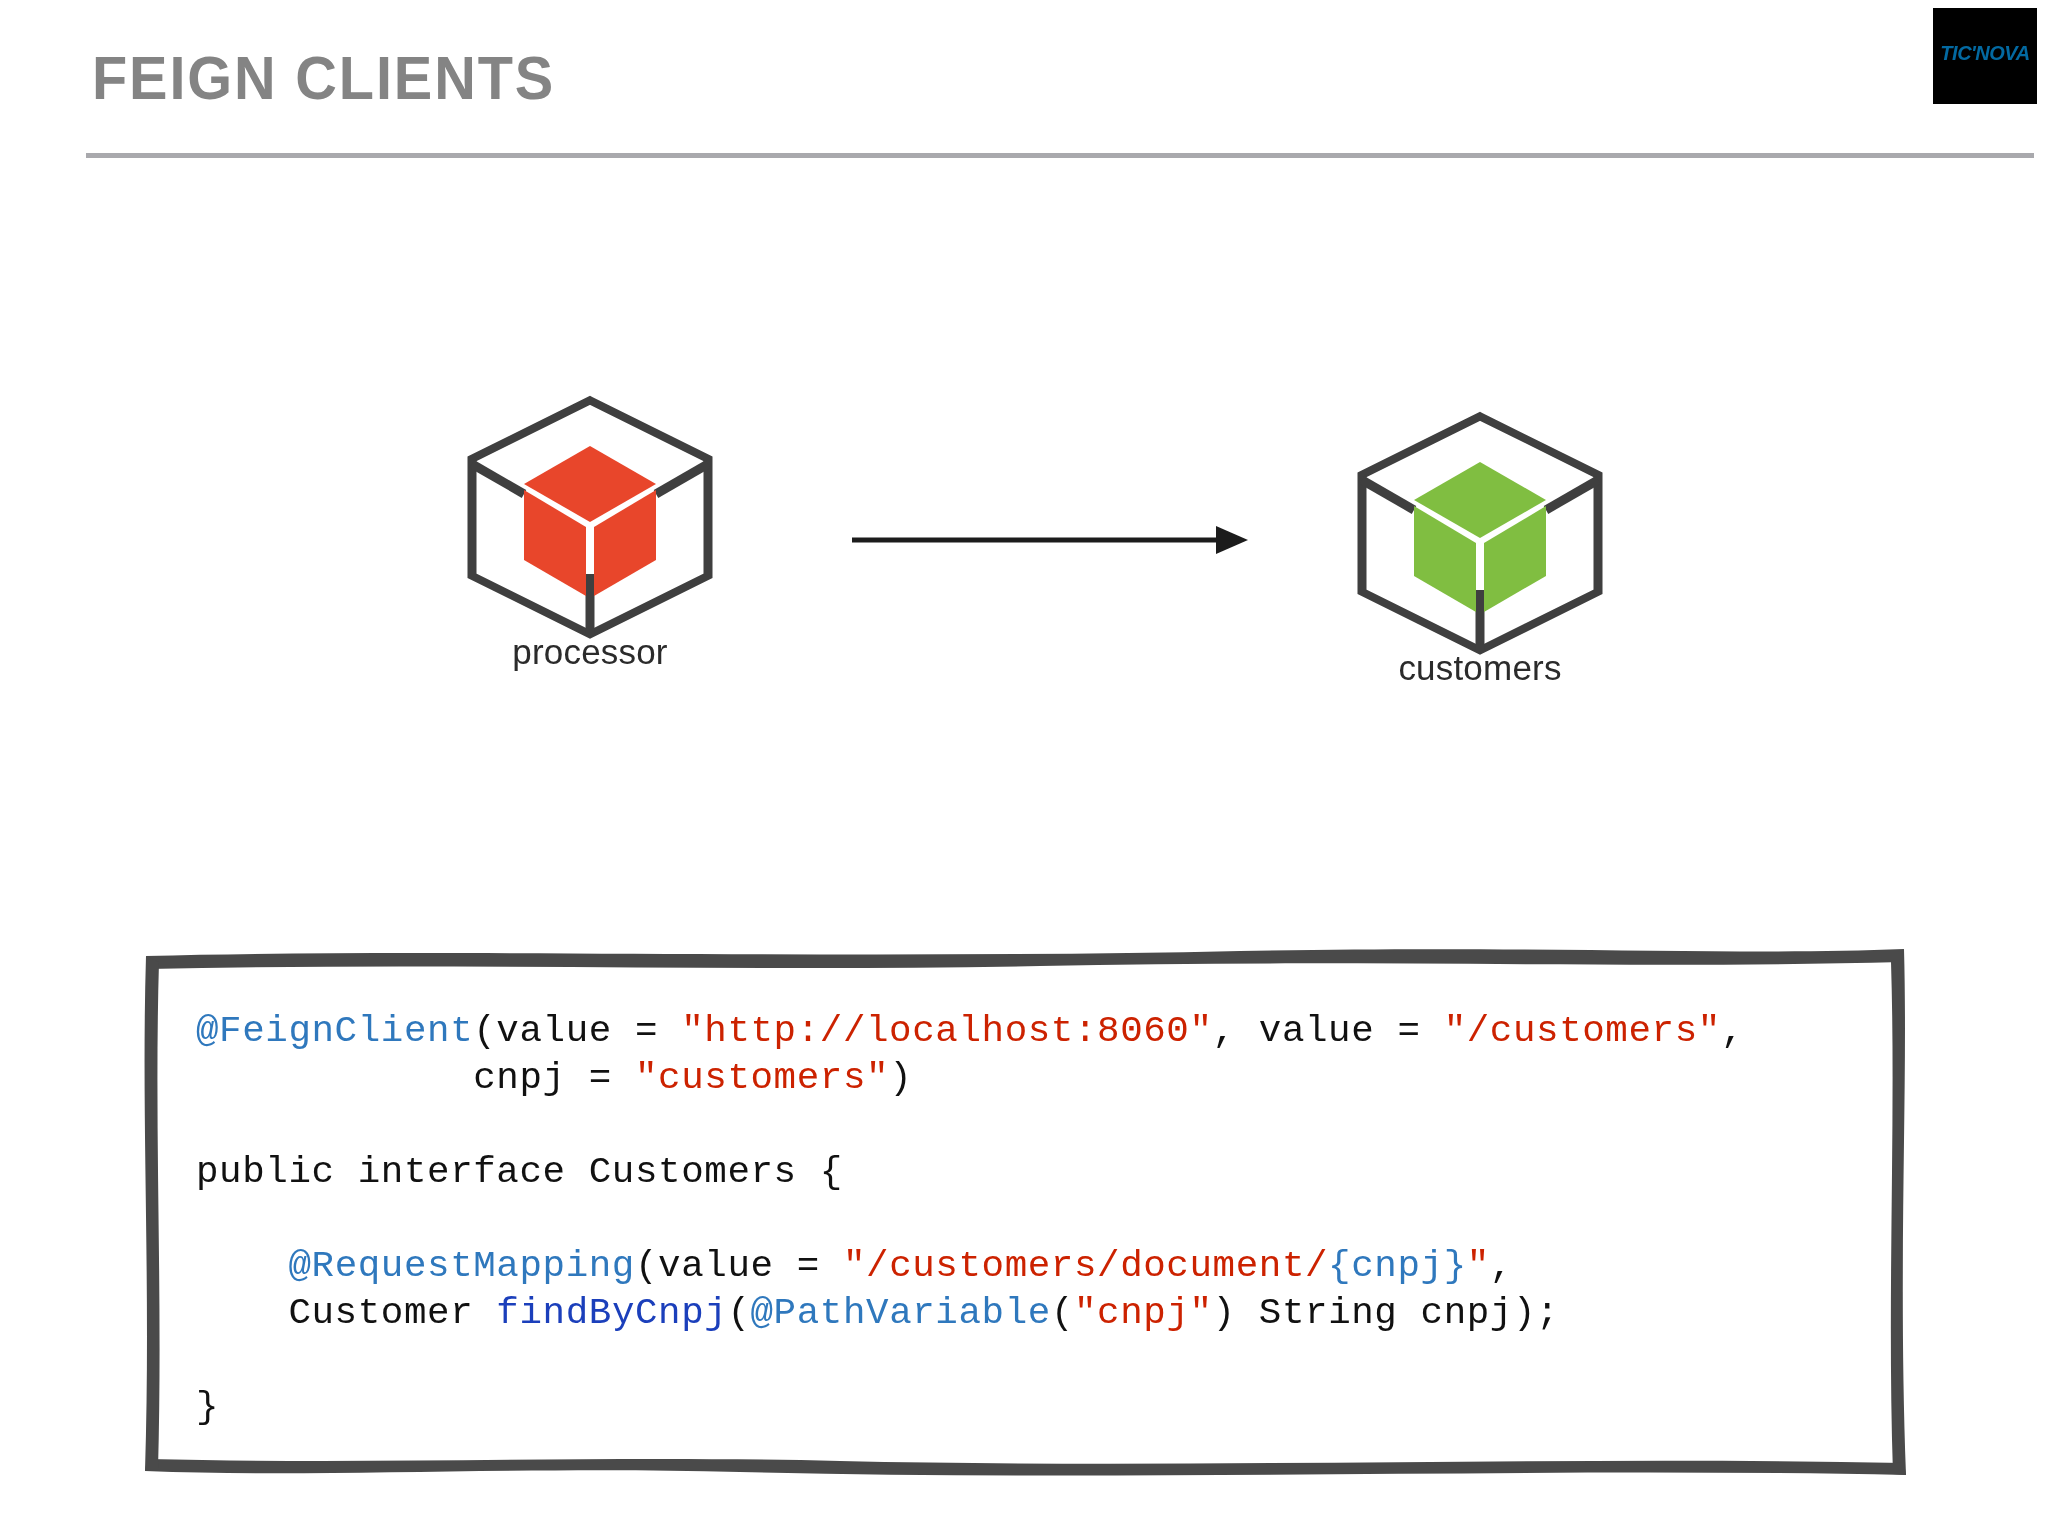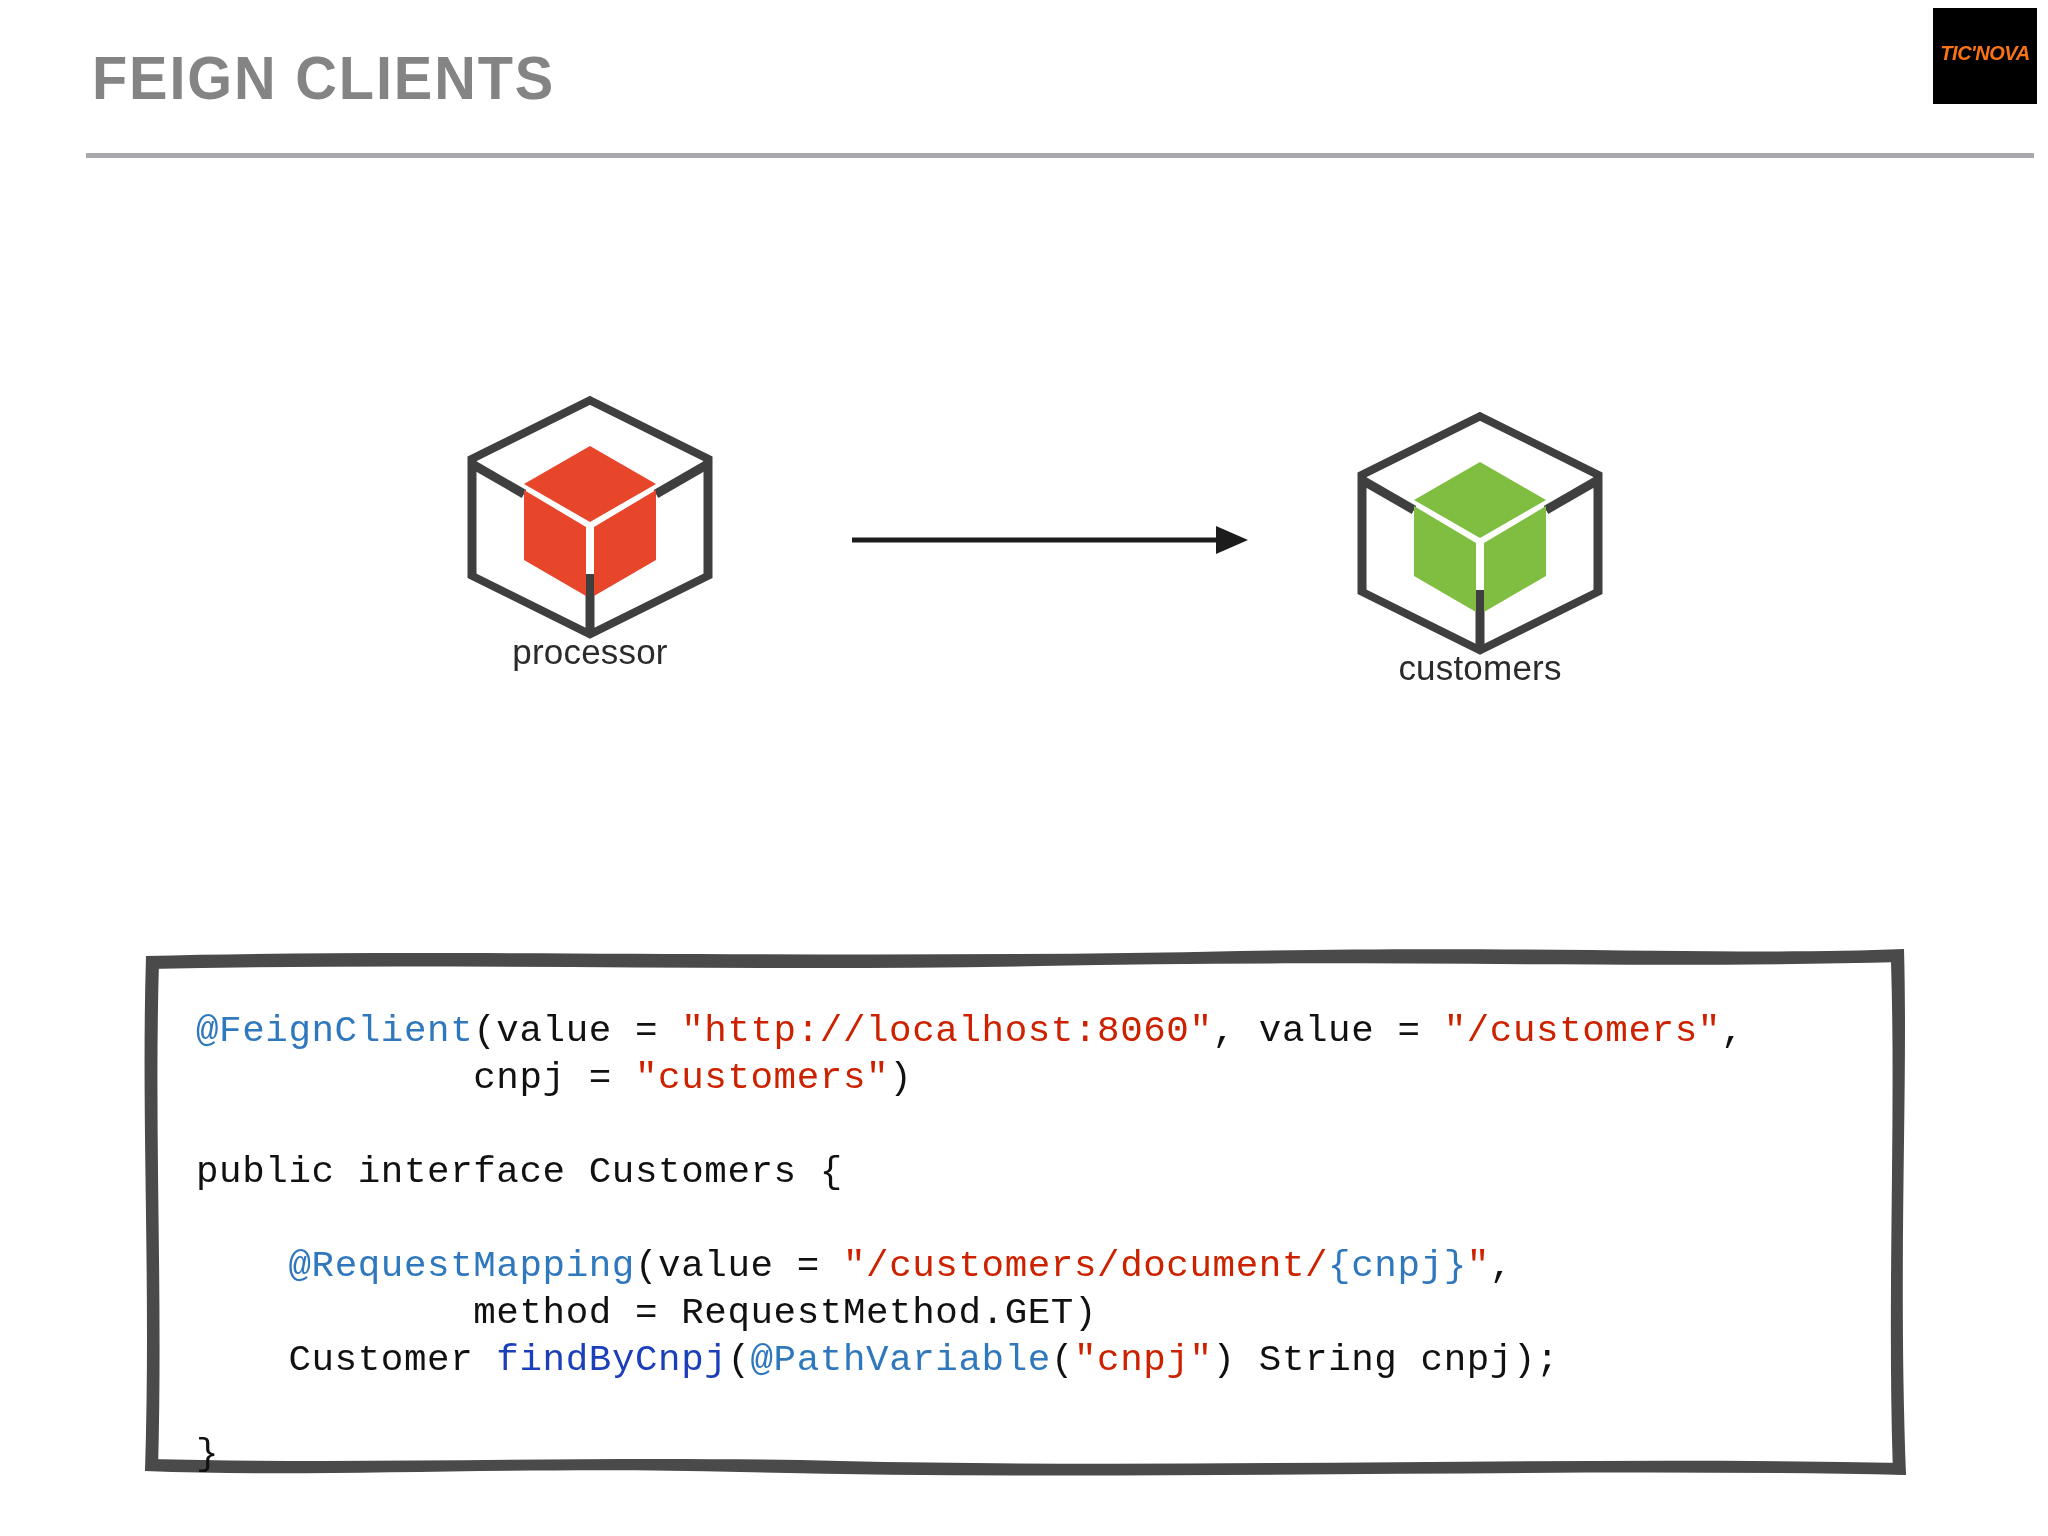--- a/index.html
+++ b/index.html
@@ -141,21 +141,21 @@
 </style>
 </head>
 <body>
 
 <div id="slide-header">
   <div id="page-title" style="color: rgb(132, 132, 132);">FEIGN CLIENTS</div>
   <div id="header-divider" style="background: rgb(169, 169, 173);"></div>
 </div>
 
 <div id="brand-logo" style="background: rgb(0, 0, 0);">
-  <div id="brand-logo-text" style="color: #f97316;">TIC'NOVA</div>
+  <div id="brand-logo-text" style="color: #0369a1;">TIC'NOVA</div>
 </div>
 
 <div id="diagram">
 
   <div class="service-node" id="node-processor">
     <svg class="node-cube" viewBox="0 0 300 250">
 
       <polygon points="150,12 268,80 268,216 150,284 32,216 32,80" fill="none" stroke="#3f3f3f" stroke-width="9" stroke-linejoin="miter" transform="scale(1,0.86)"></polygon>
 
       <line x1="32" y1="74" x2="84" y2="104" stroke="#3f3f3f" stroke-width="9"></line>
@@ -199,18 +199,17 @@
     <path d="M1766,533 C1400,525 1000,540 600,530 C380,524 180,536 5,529
              L7,517 C250,523 450,513 700,519 C1050,527 1420,514 1764,521 Z" fill="#4a4a4a"></path>
     <path d="M6,14 C1,180 11,340 5,529 L18,528 C23,350 14,190 19,20 Z" fill="#4a4a4a"></path>
   </svg>
   <pre id="code-body"><span class="code-line"><span class="tok-ann">@FeignClient</span><span class="tok-plain">(value = </span><span class="tok-str">"http://localhost:8060"</span><span class="tok-plain">, value = </span><span class="tok-str">"/customers"</span><span class="tok-plain">,</span>
 </span><span class="code-line"><span class="tok-plain">            cnpj = </span><span class="tok-str">"customers"</span><span class="tok-plain">)</span>
 </span><span class="code-line">
 </span><span class="code-line"><span class="tok-plain">public interface Customers {</span>
 </span><span class="code-line">
 </span><span class="code-line"><span class="tok-plain">    </span><span class="tok-ann">@RequestMapping</span><span class="tok-plain">(value = </span><span class="tok-str">"/customers/document/</span><span class="tok-var">{cnpj}</span><span class="tok-str">"</span><span class="tok-plain">,</span>
-</span><span class="code-line"><span class="tok-plain">            method = RequestMethod.GET)</span>
 </span><span class="code-line"><span class="tok-plain">    Customer </span><span class="tok-id">findByCnpj</span><span class="tok-plain">(</span><span class="tok-ann">@PathVariable</span><span class="tok-plain">(</span><span class="tok-str">"cnpj"</span><span class="tok-plain">) String cnpj);</span>
 </span><span class="code-line">
 </span><span class="code-line"><span class="tok-plain">}</span>
 </span></pre>
 </div>
 
 </body></html>

